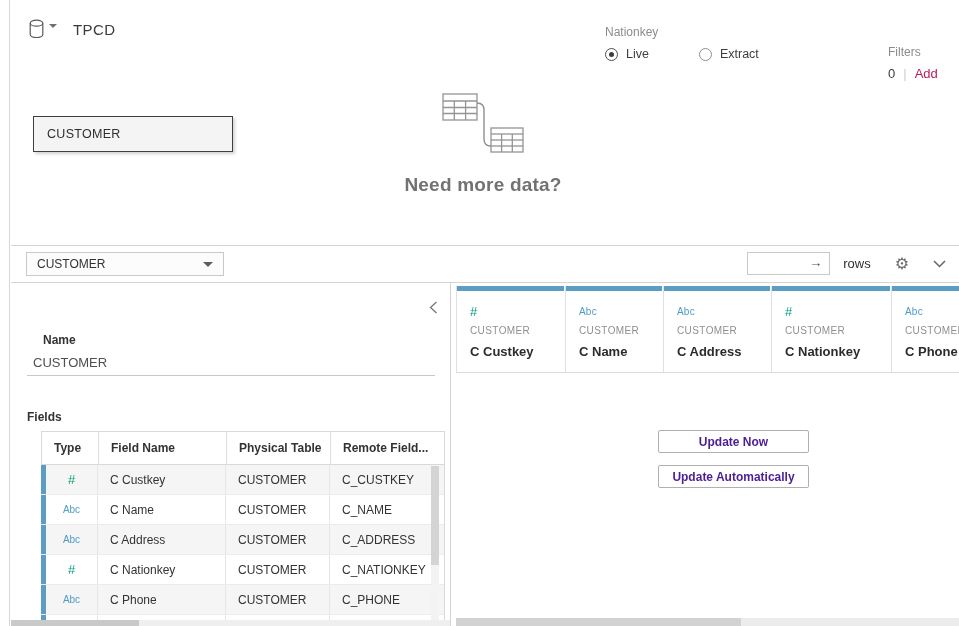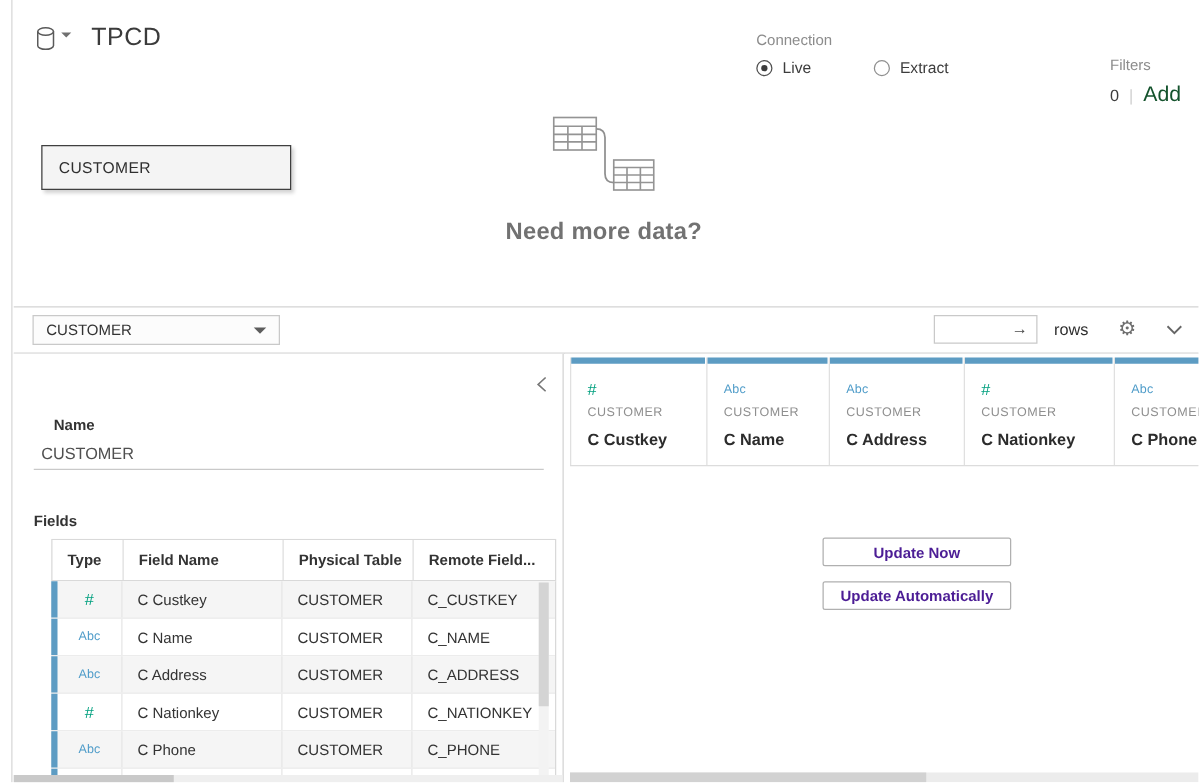--- a/index.html
+++ b/index.html
@@ -9,38 +9,38 @@
     font-family:"Liberation Sans","DejaVu Sans",sans-serif; color:#333; background:#fff;
   }
   
   .left-rail { position:absolute; left:0; top:0; width:10px; height:626px; background:#fff; border-right:1px solid #d7d7d7; }
 
   
   .top-area { position:absolute; left:11px; top:0; width:948px; height:246px; border-bottom:1px solid #d4d4d4; background:#fff; }
 
   .ds-title { position:absolute; left:17px; top:19px; display:flex; align-items:center; }
   .ds-title .caret-sm { margin-left:4px; margin-top:-6px; width:0; height:0; border-left:4px solid transparent; border-right:4px solid transparent; border-top:4px solid #707070; }
-  .ds-title h1 { margin-left:16px; font-size:20px; font-weight:normal; color:#3b3b3b; letter-spacing:.4px; }
+  .ds-title h1 { margin-left:16px; font-size:15px; font-weight:normal; color:#3b3b3b; letter-spacing:.4px; }
 
   .connection { position:absolute; left:594px; top:25px; font-size:12px; }
   .conn-label { color:#8c8c8c; }
   .conn-radios { display:flex; margin-top:8px; align-items:center; }
   .radio-item { display:flex; align-items:center; cursor:default; }
   .radio-item + .radio-item { margin-left:50px; }
   .radio-circle { width:13px; height:13px; border-radius:50%; border:1px solid #8f8f8f; background:#fff; position:relative; }
   .radio-circle.checked { border-color:#4f4f4f; }
   .radio-circle.checked::after { content:""; position:absolute; left:3px; top:3px; width:5px; height:5px; border-radius:50%; background:#3c3c3c; }
   .radio-label { margin-left:8px; font-size:12.5px; color:#3d3d3d; }
 
   .filters { position:absolute; left:877px; top:25px; font-size:12px; }
   .filters-label { color:#8c8c8c;margin-top:20px; }
   .filters-row { display:flex; align-items:center; margin-top:7px; }
   .filters-count { font-size:13px; color:#3d3d3d; }
   .filters-divider { margin:0 8px; color:#cfcfcf; font-size:13px; }
-  .filters-add { font-size:17px; color:#14532d; cursor:pointer; }
+  .filters-add { font-size:13px; color:#be185d; cursor:pointer; }
 
   .table-chip {
     position:absolute; left:22px; top:116px; width:200px; height:36px;
     background:#f4f4f4; border:1px solid #3f3f3f; box-shadow:2px 2px 3px rgba(0,0,0,.18);
     line-height:34px; padding-left:13px; font-size:12.5px; color:#2f2f2f; letter-spacing:.3px; cursor:pointer;
   }
 
   .empty-state { position:absolute; left:322px; top:92px; width:300px; text-align:center; }
   .empty-title { margin-top:14px; font-size:19px; font-weight:bold; color:#727272; letter-spacing:.2px; }
   .empty-sub { margin-top:13px; font-size:13px; color:#6e6e6e; }
@@ -128,21 +128,21 @@
     <div class="ds-title">
       <svg width="17" height="20" viewBox="0 0 17 20">
         <ellipse cx="8.5" cy="4.2" rx="6.3" ry="3" fill="none" stroke="#5a5a5a" stroke-width="1.2"></ellipse>
         <path d="M2.2 4.2 v11.3 a6.3 3 0 0 0 12.6 0 V4.2" fill="none" stroke="#5a5a5a" stroke-width="1.2"></path>
       </svg>
       <span class="caret-sm"></span>
       <h1>TPCD</h1>
     </div>
 
     <div class="connection">
-      <div class="conn-label">Connection</div>
+      <div class="conn-label">Nationkey</div>
       <div class="conn-radios">
         <div class="radio-item">
           <span class="radio-circle checked"></span>
           <span class="radio-label">Live</span>
         </div>
         <div class="radio-item">
           <span class="radio-circle"></span>
           <span class="radio-label">Extract</span>
         </div>
       </div>

